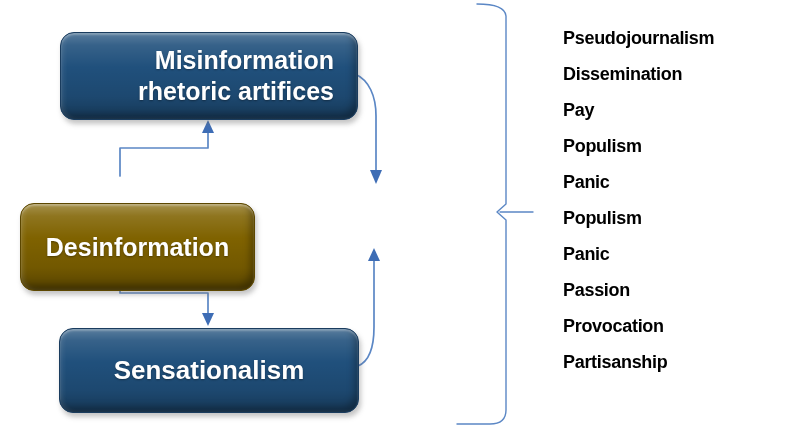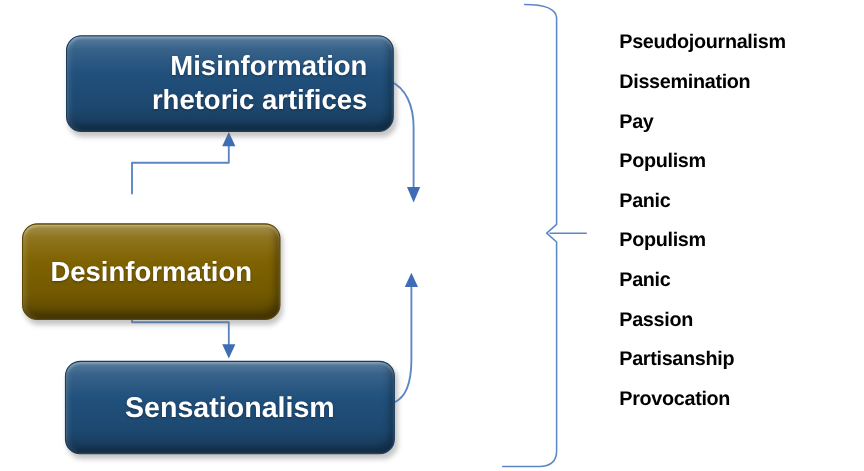--- a/index.html
+++ b/index.html
@@ -131,17 +131,17 @@
 
   <div class="brace-list">
     <div>Pseudojournalism</div>
     <div>Dissemination</div>
     <div>Pay</div>
     <div>Populism</div>
     <div>Panic</div>
     <div>Populism</div>
     <div>Panic</div>
     <div>Passion</div>
+    <div>Provocation</div>
     <div>Partisanship</div>
-    <div>Provocation</div>
   </div>
 
 </div>
 
 </body></html>

